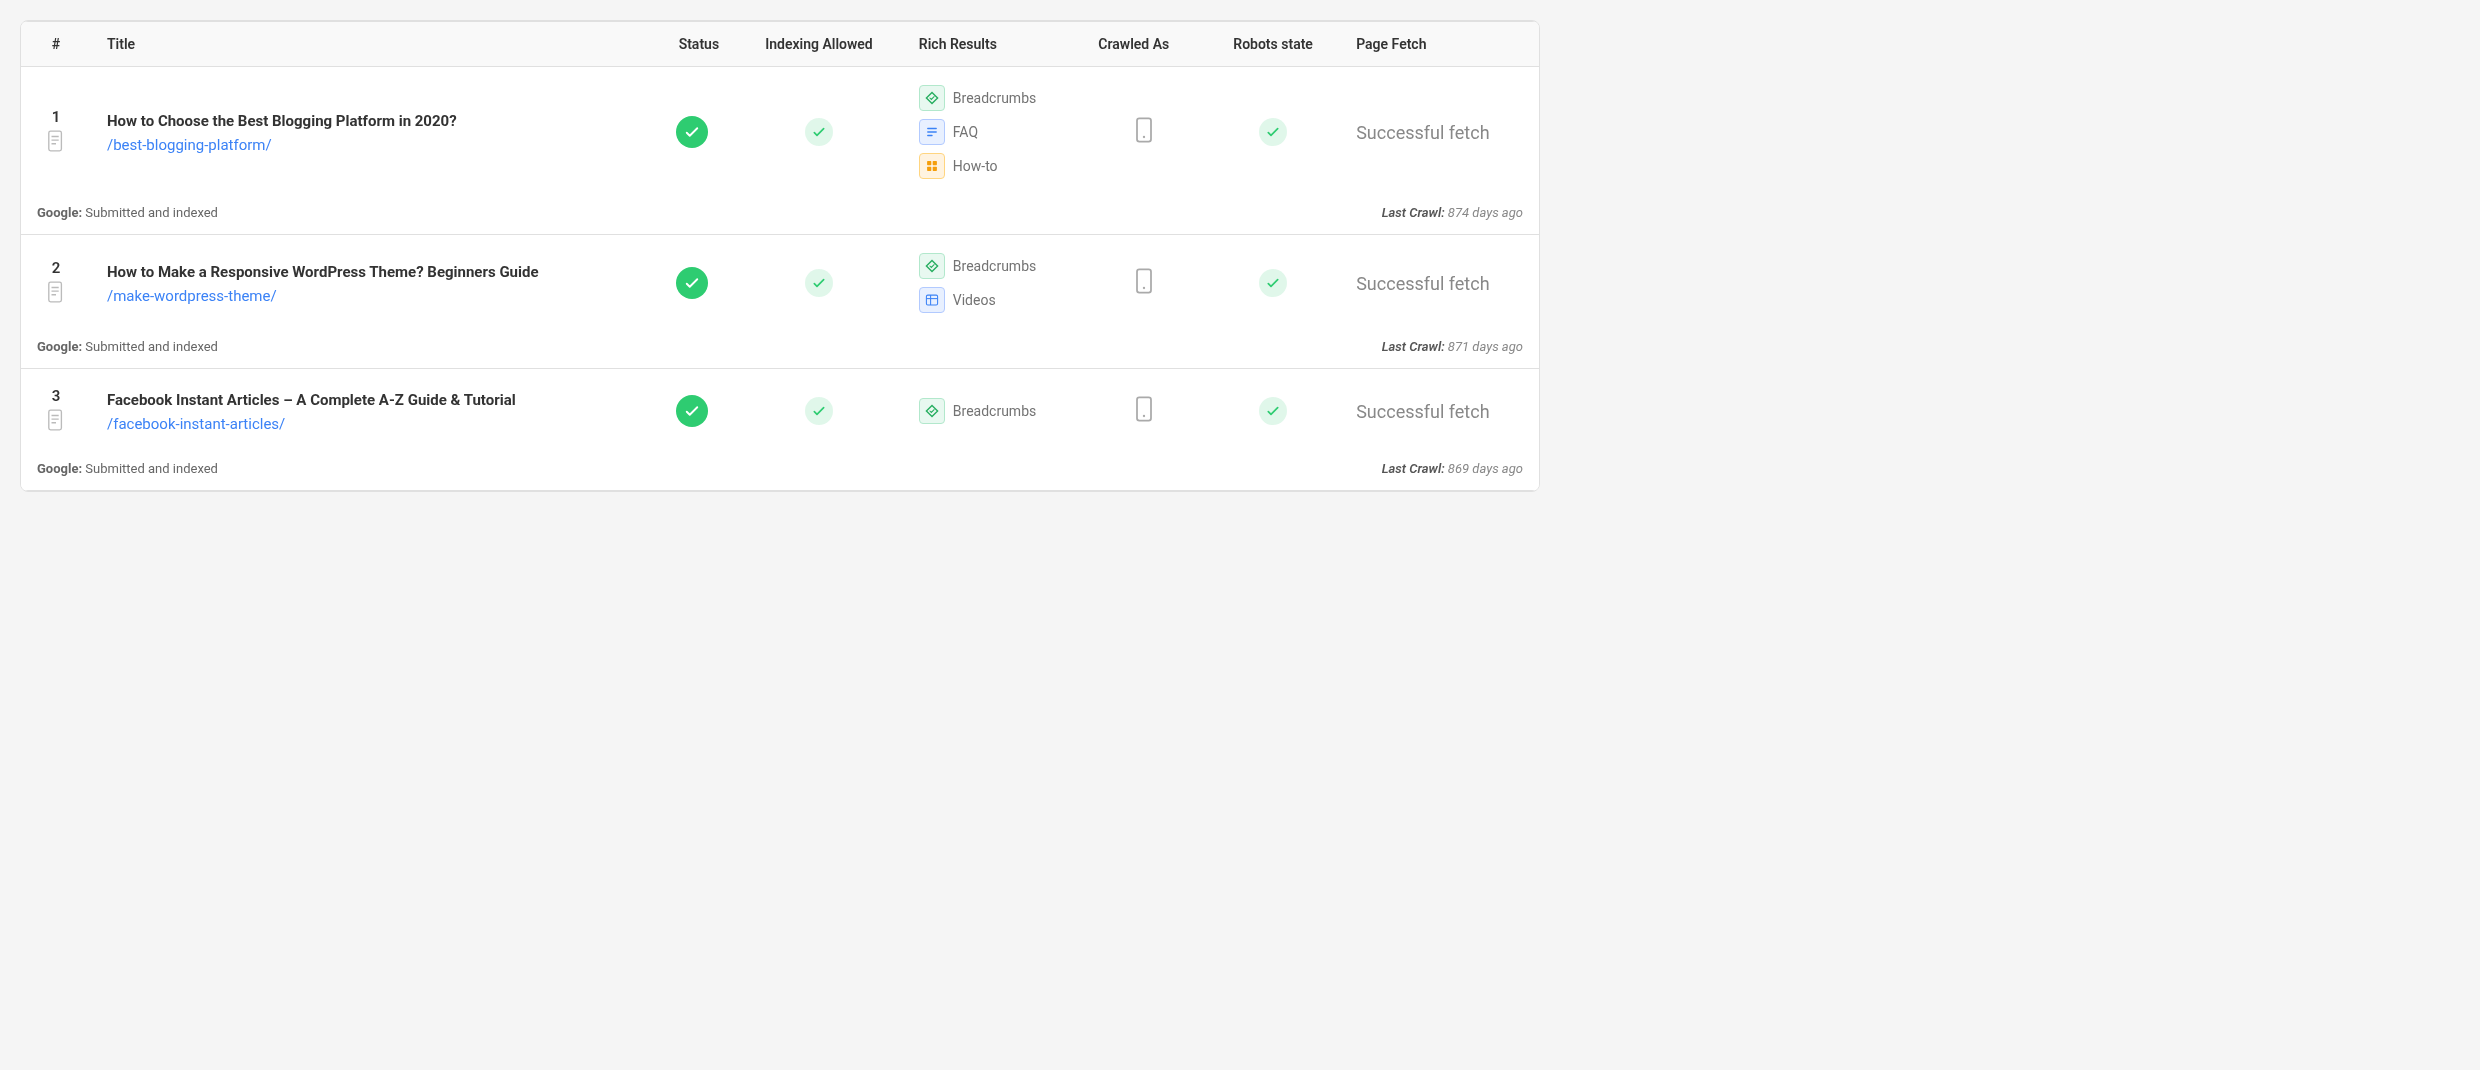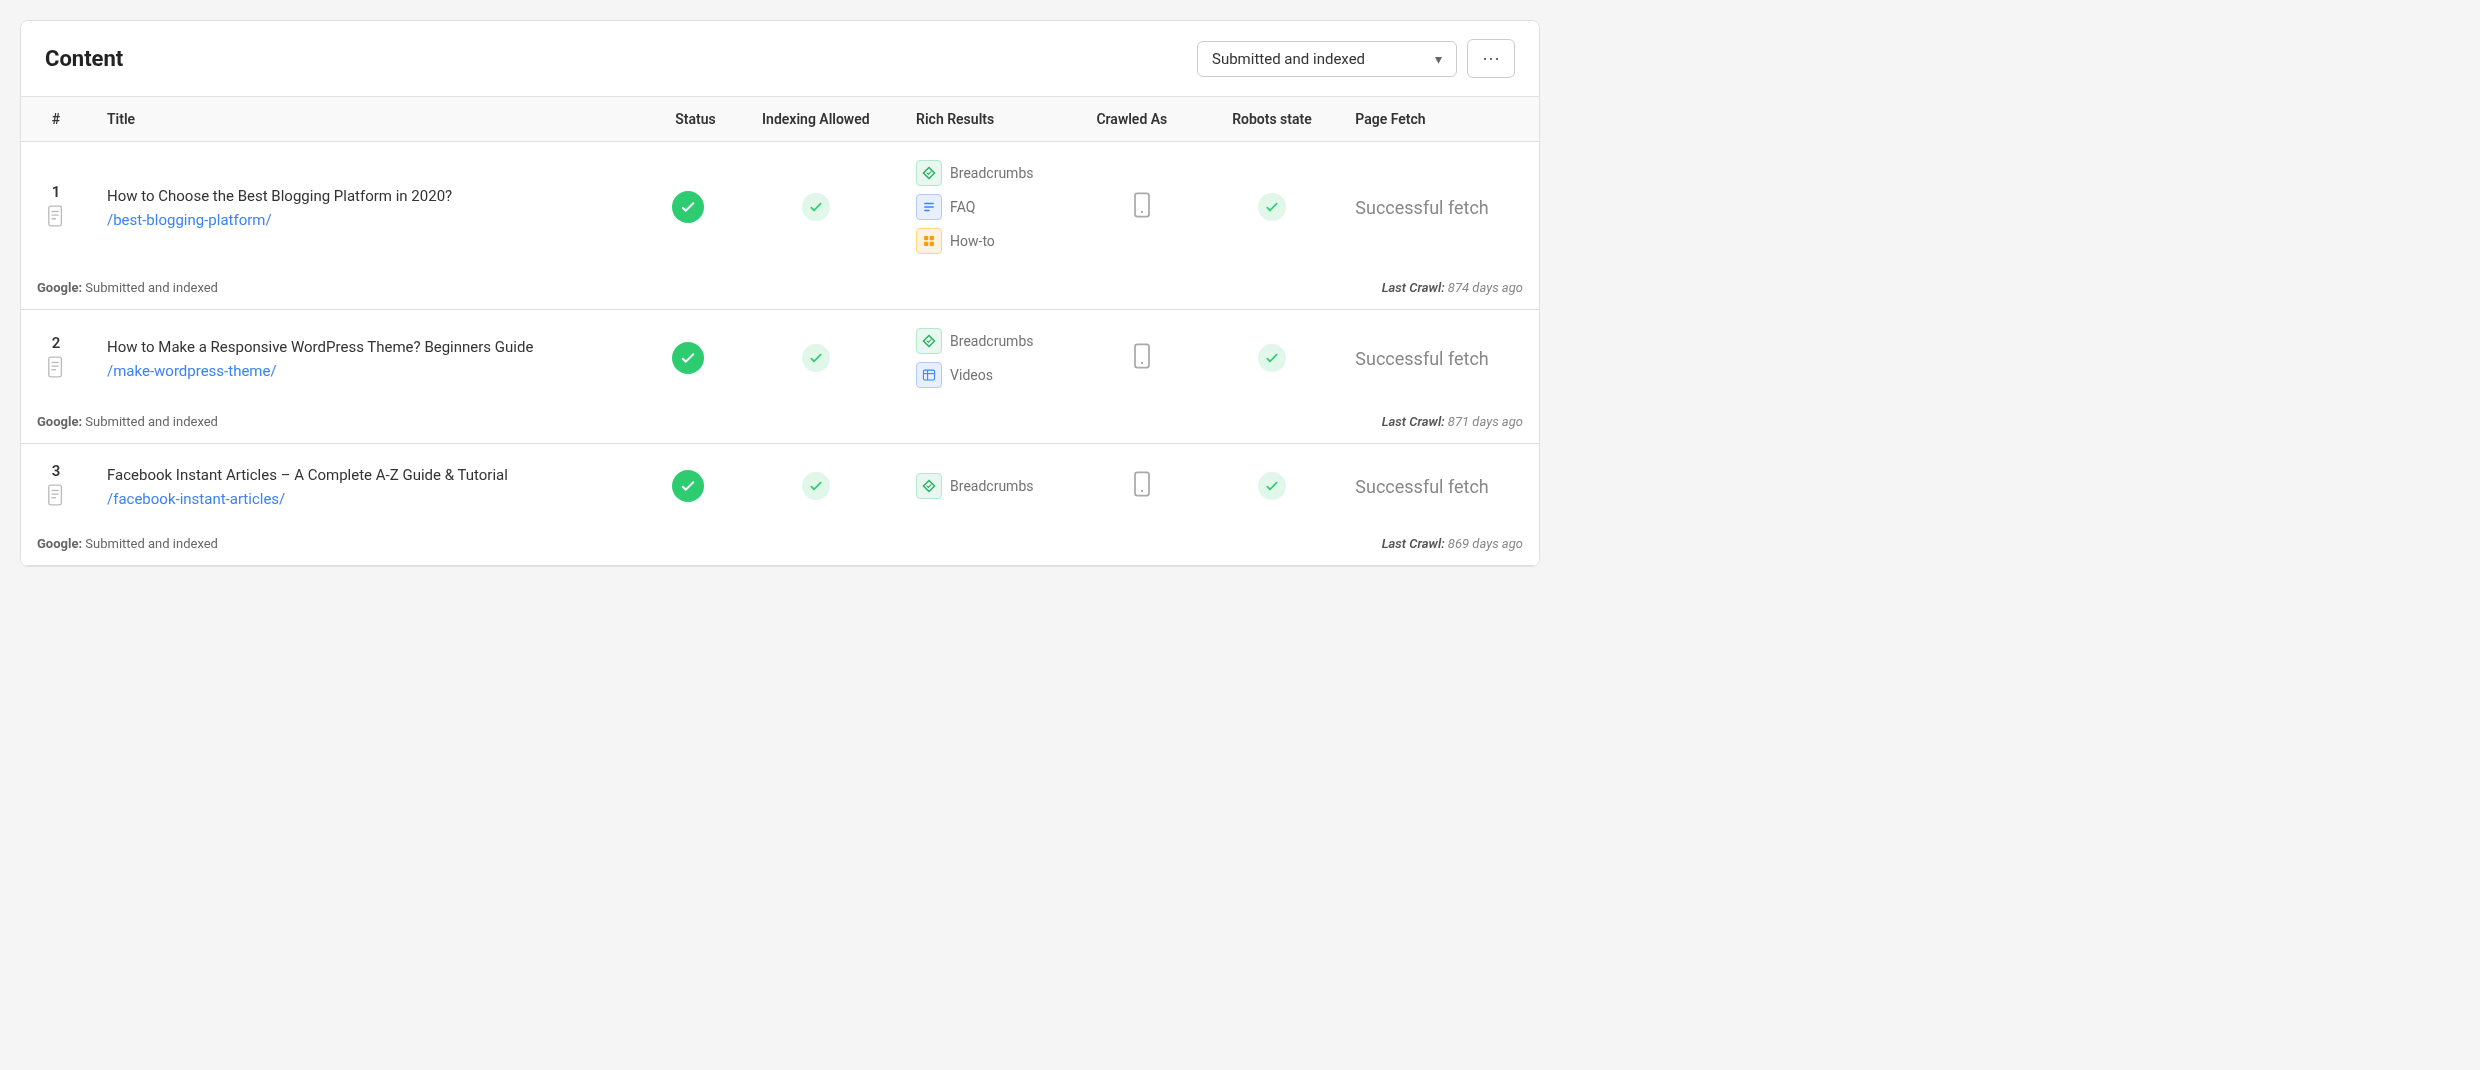--- a/index.html
+++ b/index.html
@@ -106,21 +106,21 @@
       display: block;
     }
     .doc-icon {
       font-size: 16px;
       color: #aaa;
       display: block;
       margin-top: 4px;
     }
     .title-cell .title-text {
       font-size: 15px;
-      font-weight: 400;
+      font-weight: 700;
       color: #333;
       display: block;
       line-height: 1.4;
     }
     .title-cell .url-text {
       font-size: 15px;
       color: #3b82f6;
       display: block;
       margin-top: 4px;
     }
@@ -195,30 +195,20 @@
     td.center { text-align: center; }
     tbody tr.data-row:first-of-type td {
       border-top: none;
     }
   </style>
 </head>
 <body>
 
 <div class="container">
 
-  <div class="header">
-    <h1 class="header-title">Content</h1>
-    <div class="header-controls">
-      <div class="dropdown-select">
-        <span>Submitted and indexed</span>
-        <span class="dropdown-arrow">▾</span>
-      </div>
-      <button class="more-btn">···</button>
-    </div>
-  </div>
 
   <table>
     <thead>
       <tr>
         <th>#</th>
         <th>Title</th>
         <th style="text-align:right">Status</th>
         <th style="text-align:center">Indexing Allowed</th>
         <th>Rich Results</th>
         <th style="">Crawled As</th>

